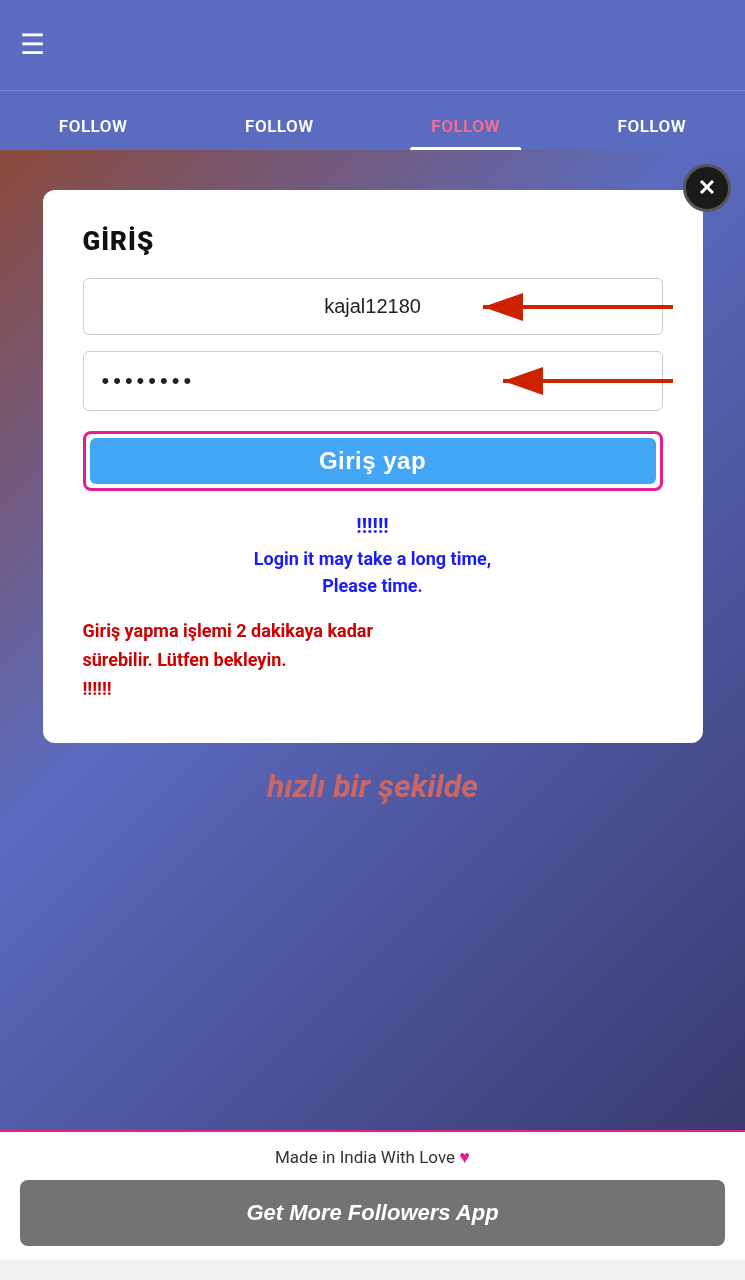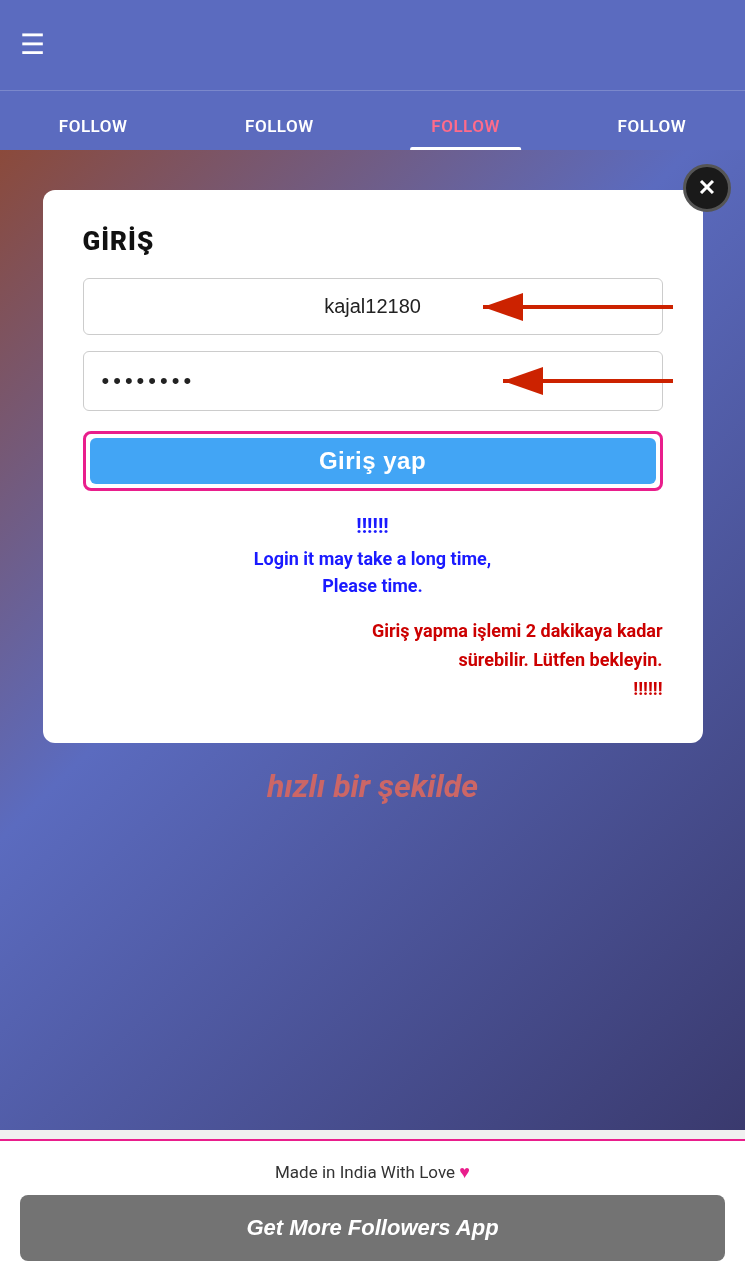--- a/index.html
+++ b/index.html
@@ -166,44 +166,43 @@
       font-weight: 700;
       line-height: 1.5;
       margin-bottom: 18px;
     }
     .warning-exclaim {
       font-size: 20px;
       display: block;
       margin-bottom: 4px;
     }
     .warning-tr {
-      text-align: right;
+      text-align: left;
       color: #CC0000;
       font-size: 18px;
       font-weight: 700;
       line-height: 1.6;
     }
 
     
     .bg-bottom-text {
       color: #CC6666;
       font-size: 32px;
       font-weight: bold;
       margin-top: 24px;
       text-align: center;
       font-style: italic;
     }
 
     
     .footer {
       background: white;
-      padding: 20px 20px;
+      padding: 14px 20px;
       border-top: 2px solid #E91E8C;
       text-align: center;
-      margin-top: 9px;
     }
     .footer-text {
       font-size: 17px;
       color: #333;
       margin-bottom: 12px;
     }
     .heart-icon {
       color: #E91E8C;
       font-size: 18px;
     }

